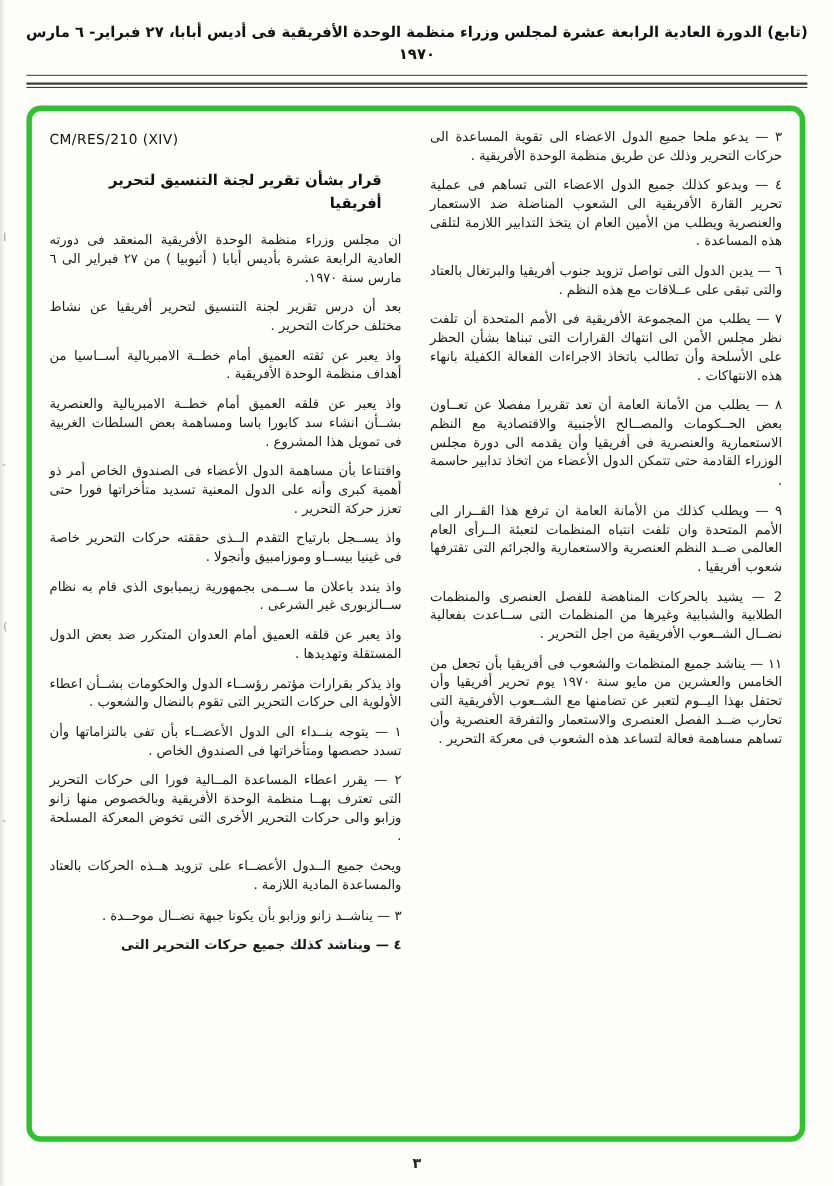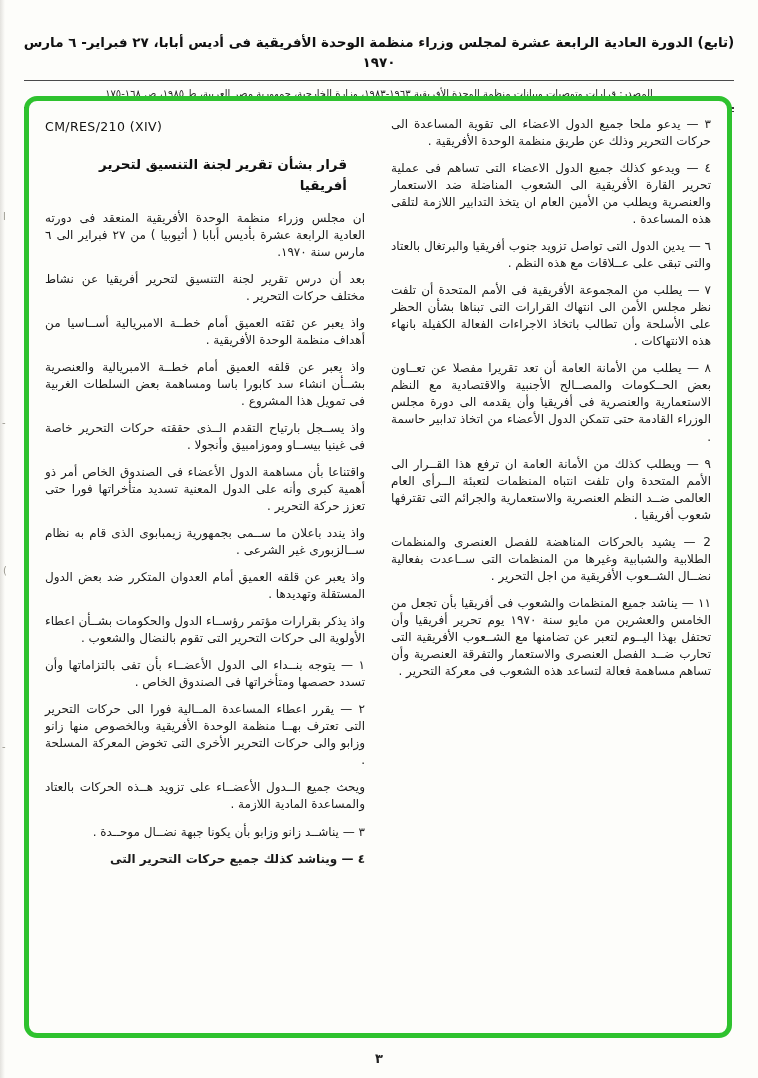--- a/index.html
+++ b/index.html
@@ -23,21 +23,21 @@
     background: linear-gradient(to right, #e3e2de, rgba(255,255,255,0));
   }
   .artifact {
     position: absolute;
     color: #9a988f;
     font-size: 10px;
     line-height: 1;
   }
 
   
-  .doc-header { padding: 32px 20px 0 20px; direction: rtl; }
+  .doc-header { padding: 20px 20px 0 20px; direction: rtl; }
   .header-title {
     font-weight: bold;
     font-size: 13.5px;
     text-align: center;
     line-height: 1.5;
     color: #111;
   }
   .rule-thin {
     border: 0;
     border-top: 1px solid #4a4a4a;
@@ -123,21 +123,20 @@
 
   <div class="scan-edge"></div>
   <span class="artifact" style="left:3px; top:212px;">ا</span>
   <span class="artifact" style="left:2px; top:418px;">-</span>
   <span class="artifact" style="left:3px; top:566px;">(</span>
   <span class="artifact" style="left:2px; top:742px;">-</span>
 
   <header class="doc-header">
     <div class="header-title">(تابع) الدورة العادية الرابعة عشرة لمجلس وزراء منظمة الوحدة الأفريقية فى أديس أبابا، ٢٧ فبراير- ٦ مارس ١٩٧٠</div>
     <hr class="rule-thin">
-    <div class="header-source">المصدر: قرارات وتوصيات وبيانات منظمة الوحدة الأفريقية ١٩٦٣-١٩٨٣، وزارة الخارجية، جمهورية مصر العربية، ط ١٩٨٥، ص ١٦٨-١٧٥</div>
     <div class="rule-double"></div>
   </header>
 
   <div class="green-frame">
     <div class="columns">
 
       <div class="col">
         <p>٣ — يدعو ملحا جميع الدول الاعضاء الى تقوية المساعدة الى حركات التحرير وذلك عن طريق منظمة الوحدة الأفريقية .</p>
         <p>٤ — ويدعو كذلك جميع الدول الاعضاء التى تساهم فى عملية تحرير القارة الأفريقية الى الشعوب المناضلة ضد الاستعمار والعنصرية ويطلب من الأمين العام ان يتخذ التدابير اللازمة لتلقى هذه المساعدة .</p>
         <p>٦ — يدين الدول التى تواصل تزويد جنوب أفريقيا والبرتغال بالعتاد والتى تبقى على عــلاقات مع هذه النظم .</p>
@@ -148,22 +147,22 @@
         <p>١١ — يناشد جميع المنظمات والشعوب فى أفريقيا بأن تجعل من الخامس والعشرين من مايو سنة ١٩٧٠ يوم تحرير أفريقيا وأن تحتفل بهذا اليــوم لتعبر عن تضامنها مع الشــعوب الأفريقية التى تحارب ضــد الفصل العنصرى والاستعمار والتفرقة العنصرية وأن تساهم مساهمة فعالة لتساعد هذه الشعوب فى معركة التحرير .</p>
       </div>
 
       <div class="col">
         <div class="res-code">CM/RES/210 (XIV)</div>
         <h2 class="res-title">قرار بشأن تقرير لجنة التنسيق لتحرير أفريقيا</h2>
         <p>ان مجلس وزراء منظمة الوحدة الأفريقية المنعقد فى دورته العادية الرابعة عشرة بأديس أبابا ( أثيوبيا ) من ٢٧ فبراير الى ٦ مارس سنة ١٩٧٠.</p>
         <p>بعد أن درس تقرير لجنة التنسيق لتحرير أفريقيا عن نشاط مختلف حركات التحرير .</p>
         <p>واذ يعبر عن ثقته العميق أمام خطــة الامبريالية أســاسيا من أهداف منظمة الوحدة الأفريقية .</p>
         <p>واذ يعبر عن قلقه العميق أمام خطــة الامبريالية والعنصرية بشــأن انشاء سد كابورا باسا ومساهمة بعض السلطات الغربية فى تمويل هذا المشروع .</p>
+        <p>واقتناعا بأن مساهمة الدول الأعضاء فى الصندوق الخاص أمر ذو أهمية كبرى وأنه على الدول المعنية تسديد متأخراتها فورا حتى تعزز حركة التحرير .</p>
         <p>واذ يســجل بارتياح التقدم الــذى حققته حركات التحرير خاصة فى غينيا بيســاو وموزامبيق وأنجولا .</p>
-        <p>واقتناعا بأن مساهمة الدول الأعضاء فى الصندوق الخاص أمر ذو أهمية كبرى وأنه على الدول المعنية تسديد متأخراتها فورا حتى تعزز حركة التحرير .</p>
         <p>واذ يندد باعلان ما ســمى بجمهورية زيمبابوى الذى قام به نظام ســالزبورى غير الشرعى .</p>
         <p>واذ يعبر عن قلقه العميق أمام العدوان المتكرر ضد بعض الدول المستقلة وتهديدها .</p>
         <p>واذ يذكر بقرارات مؤتمر رؤســاء الدول والحكومات بشــأن اعطاء الأولوية الى حركات التحرير التى تقوم بالنضال والشعوب .</p>
         <p>١ — يتوجه بنــداء الى الدول الأعضــاء بأن تفى بالتزاماتها وأن تسدد حصصها ومتأخراتها فى الصندوق الخاص .</p>
         <p>٢ — يقرر اعطاء المساعدة المــالية فورا الى حركات التحرير التى تعترف بهــا منظمة الوحدة الأفريقية وبالخصوص منها زانو وزابو والى حركات التحرير الأخرى التى تخوض المعركة المسلحة .</p>
         <p>ويحث جميع الــدول الأعضــاء على تزويد هــذه الحركات بالعتاد والمساعدة المادية اللازمة .</p>
         <p>٣ — يناشــد زانو وزابو بأن يكونا جبهة نضــال موحــدة .</p>
         <p class="bold">٤ — ويناشد كذلك جميع حركات التحرير التى</p>
       </div>
 

